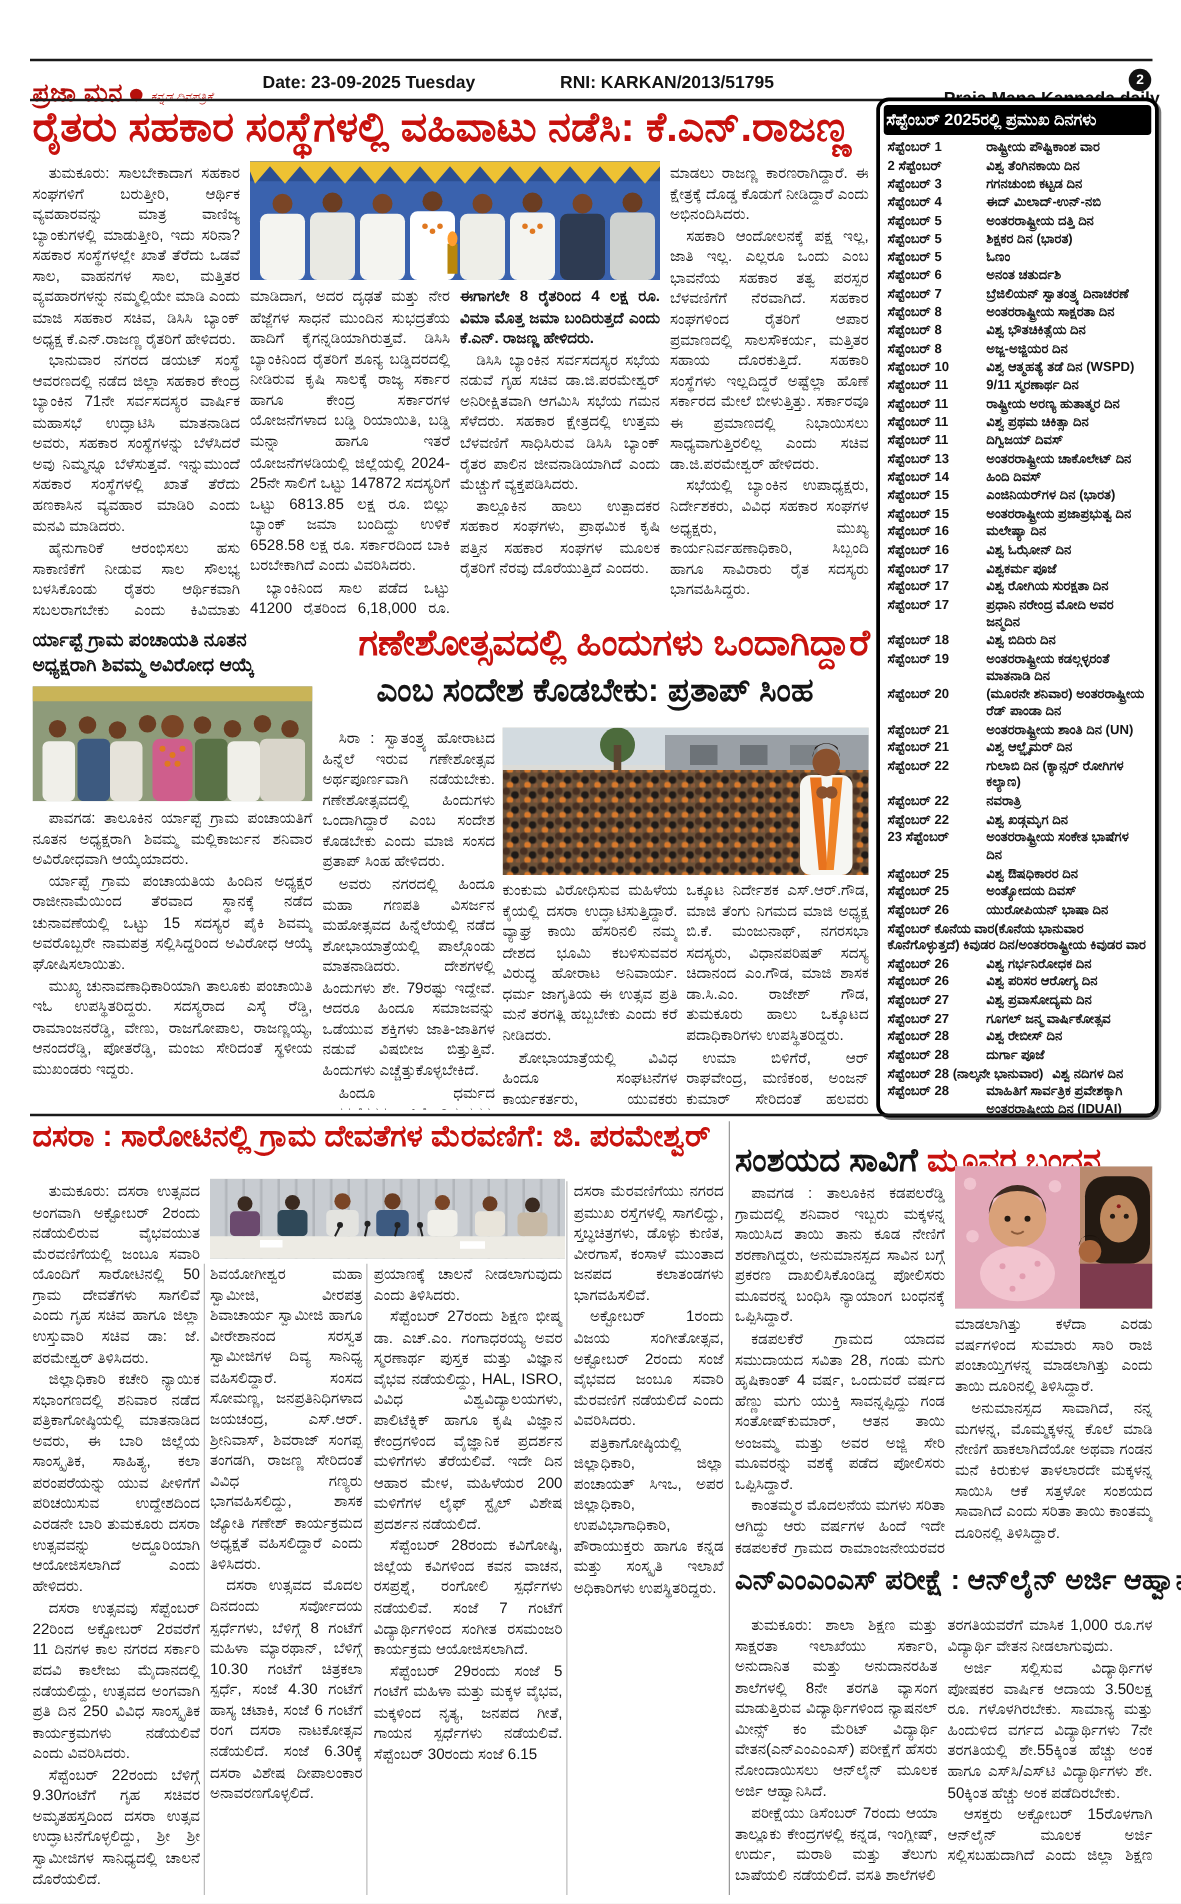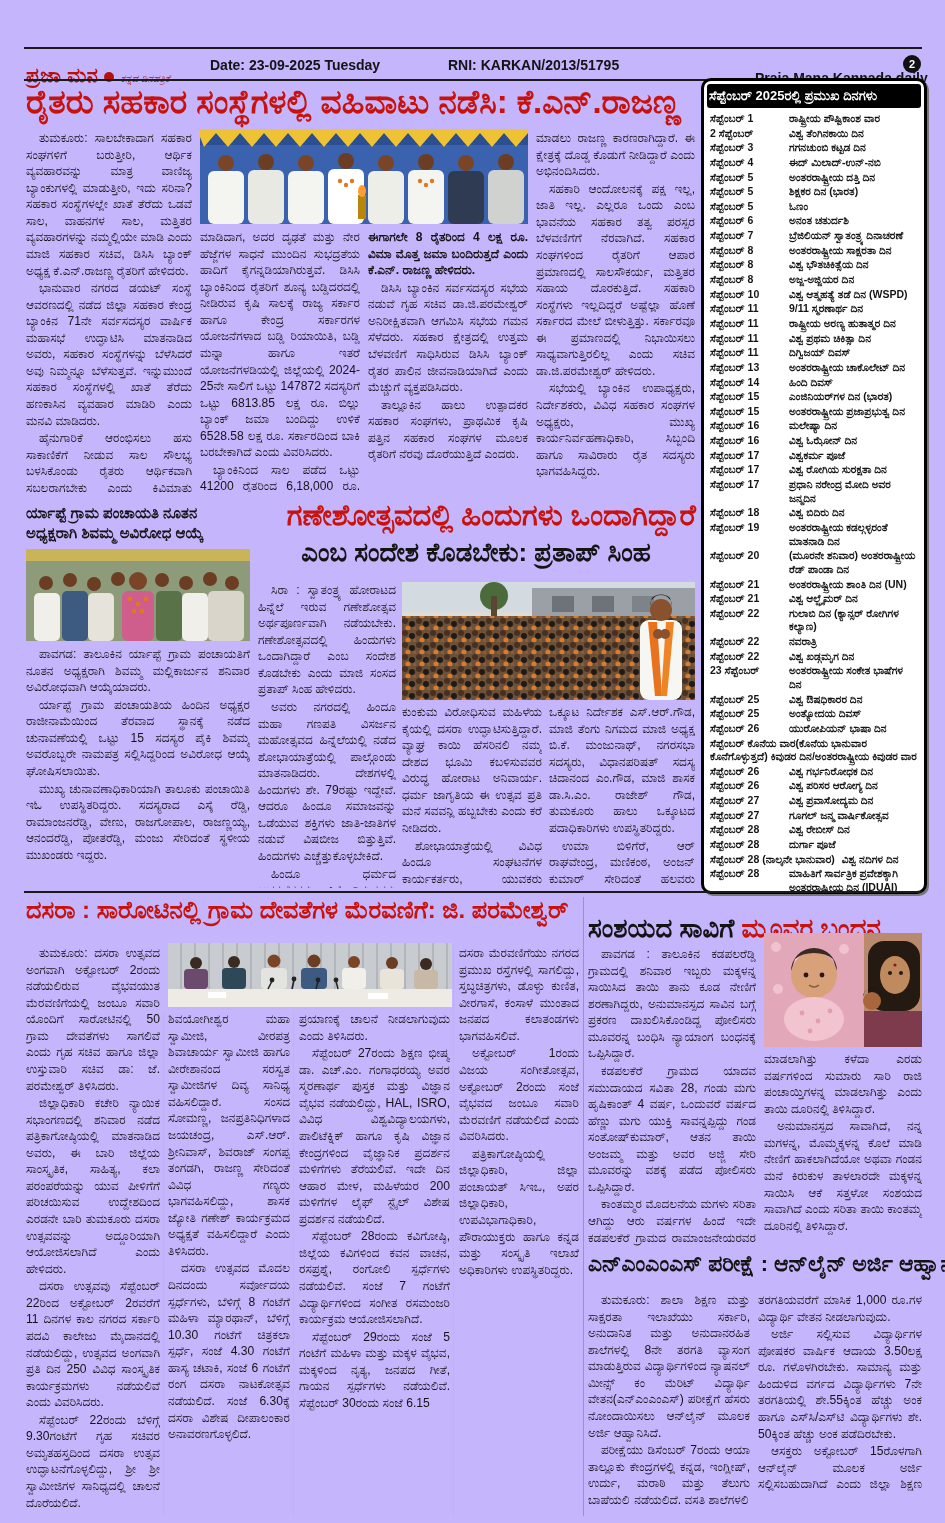--- a/index.html
+++ b/index.html
@@ -1,16 +1,16 @@
 <!DOCTYPE html>
 <html><head>
 <meta charset="utf-8">
 <style>
   html,body{margin:0;padding:0;background:#e9e9e6;}
-  .page{position:relative;width:945px;height:1523px;background:#c4b5fd;margin:0 auto;
+  .page{position:relative;width:945px;height:1523px;background:#ffffff;margin:0 auto;
         font-family:"Liberation Sans",sans-serif;color:#141414;overflow:hidden;}
   .abs{position:absolute;}
   .hrule{position:absolute;background:#1a1a1a;}
   .vrule{position:absolute;background:#bdbdbd;width:1px;}
   
   #mh-logo{left:26px;top:53px;display:flex;align-items:baseline;gap:5px;}
   .logo-main{font-size:20px;font-weight:bold;color:#b5100c;letter-spacing:.5px;}
   .logo-dot{width:10px;height:10px;border-radius:50%;background:#b5100c;display:inline-block;margin:0 1px;}
   .logo-sub{font-size:10px;color:#b5100c;font-style:italic;margin-top:20px;}
   .mh-txt{font-size:14px;font-weight:bold;white-space:nowrap;}
@@ -428,21 +428,21 @@
       <rect x="238" y="38" width="42" height="80" rx="9" fill="#f6f6f2"></rect>
       <path d="M246 40 l7 74 h7 l-5 -74 z" fill="#e8731e"></path>
       <path d="M272 40 l-7 74 h-6 l5 -74 z" fill="#ef8427"></path>
       <circle cx="259" cy="28" r="11" fill="#8a512e"></circle>
       <path d="M248 24 a11 11 0 0 1 22 0 l-2 -8 a11 8 0 0 0 -18 0 z" fill="#201510"></path>
       <circle cx="256" cy="52" r="5" fill="#8a512e"></circle>
         <circle cx="263" cy="52" r="5" fill="#8a512e"></circle>
     </svg>
   </div>
   <div class="abs body cont" id="a2c2" style="left:402px;top:704px;width:140px;height:184px;">
-    <p>ಕುಂಕುಮ ವಿರೋಧಿಸುವ ಮಹಿಳೆಯ ಕೈಯಲ್ಲಿ ದಸರಾ ಉದ್ಘಾಟಿಸುತ್ತಿದ್ದಾರೆ. ವ್ಯಾಘ್ರ ಕಾಯಿ ಹೆಸರಿನಲಿ ನಮ್ಮ ದೇಶದ ಭೂಮಿ ಕಬಳಿಸುವವರ ವಿರುದ್ಧ ಹೋರಾಟ ಅನಿವಾರ್ಯ. ಧರ್ಮ ಜಾಗೃತಿಯ ಈ ಉತ್ಸವ ಪ್ರತಿ ಮನೆ ಸವವನ್ಲಿ ಹಬ್ಬಬೇಕು ಎಂದು ಕರೆ ನೀಡಿದರು.</p>
+    <p>ಕುಂಕುಮ ವಿರೋಧಿಸುವ ಮಹಿಳೆಯ ಕೈಯಲ್ಲಿ ದಸರಾ ಉದ್ಘಾಟಿಸುತ್ತಿದ್ದಾರೆ. ವ್ಯಾಘ್ರ ಕಾಯಿ ಹೆಸರಿನಲಿ ನಮ್ಮ ದೇಶದ ಭೂಮಿ ಕಬಳಿಸುವವರ ವಿರುದ್ಧ ಹೋರಾಟ ಅನಿವಾರ್ಯ. ಧರ್ಮ ಜಾಗೃತಿಯ ಈ ಉತ್ಸವ ಪ್ರತಿ ಮನೆ ತರಗತ್ಲಿ ಹಬ್ಬಬೇಕು ಎಂದು ಕರೆ ನೀಡಿದರು.</p>
       <p>ಶೋಭಾಯಾತ್ರೆಯಲ್ಲಿ ವಿವಿಧ ಹಿಂದೂ ಸಂಘಟನೆಗಳ ಕಾರ್ಯಕರ್ತರು, ಯುವಕರು ಭಗವಾಧ್ವಜಗಳೊಂದಿಗೆ ಸಾಗಿ ಘೋಷಣೆ ಕೂಗಿದರು.</p>
   </div>
   <div class="abs body cont" id="a2c3" style="left:549px;top:704px;width:146px;height:184px;">
     <p>ಒಕ್ಕೂಟ ನಿರ್ದೇಶಕ ಎಸ್.ಆರ್.ಗೌಡ, ಮಾಜಿ ತೆಂಗು ನಿಗಮದ ಮಾಜಿ ಅಧ್ಯಕ್ಷ ಬಿ.ಕೆ. ಮಂಜುನಾಥ್, ನಗರಸಭಾ ಸದಸ್ಯರು, ವಿಧಾನಪರಿಷತ್ ಸದಸ್ಯ ಚಿದಾನಂದ ಎಂ.ಗೌಡ, ಮಾಜಿ ಶಾಸಕ ಡಾ.ಸಿ.ಎಂ. ರಾಜೇಶ್ ಗೌಡ, ತುಮಕೂರು ಹಾಲು ಒಕ್ಕೂಟದ ಪದಾಧಿಕಾರಿಗಳು ಉಪಸ್ಥಿತರಿದ್ದರು.</p>
       <p>ಉಮಾ ಬಿಳಿಗೆರೆ, ಆರ್ ರಾಘವೇಂದ್ರ, ಮಣಿಕಂಠ, ಅಂಜನ್ ಕುಮಾರ್ ಸೇರಿದಂತೆ ಹಲವರು ಭಾಗವಹಿಸಿದ್ದರು.</p>
   </div>
 
   <div class="hrule" style="left:24px;top:891px;width:898px;height:1.5px;"></div>
   <div class="vrule" style="left:583px;top:897px;height:619px;background:#9a9a9a;"></div>
   <div class="vrule" style="left:163px;top:1011px;height:505px;"></div>

